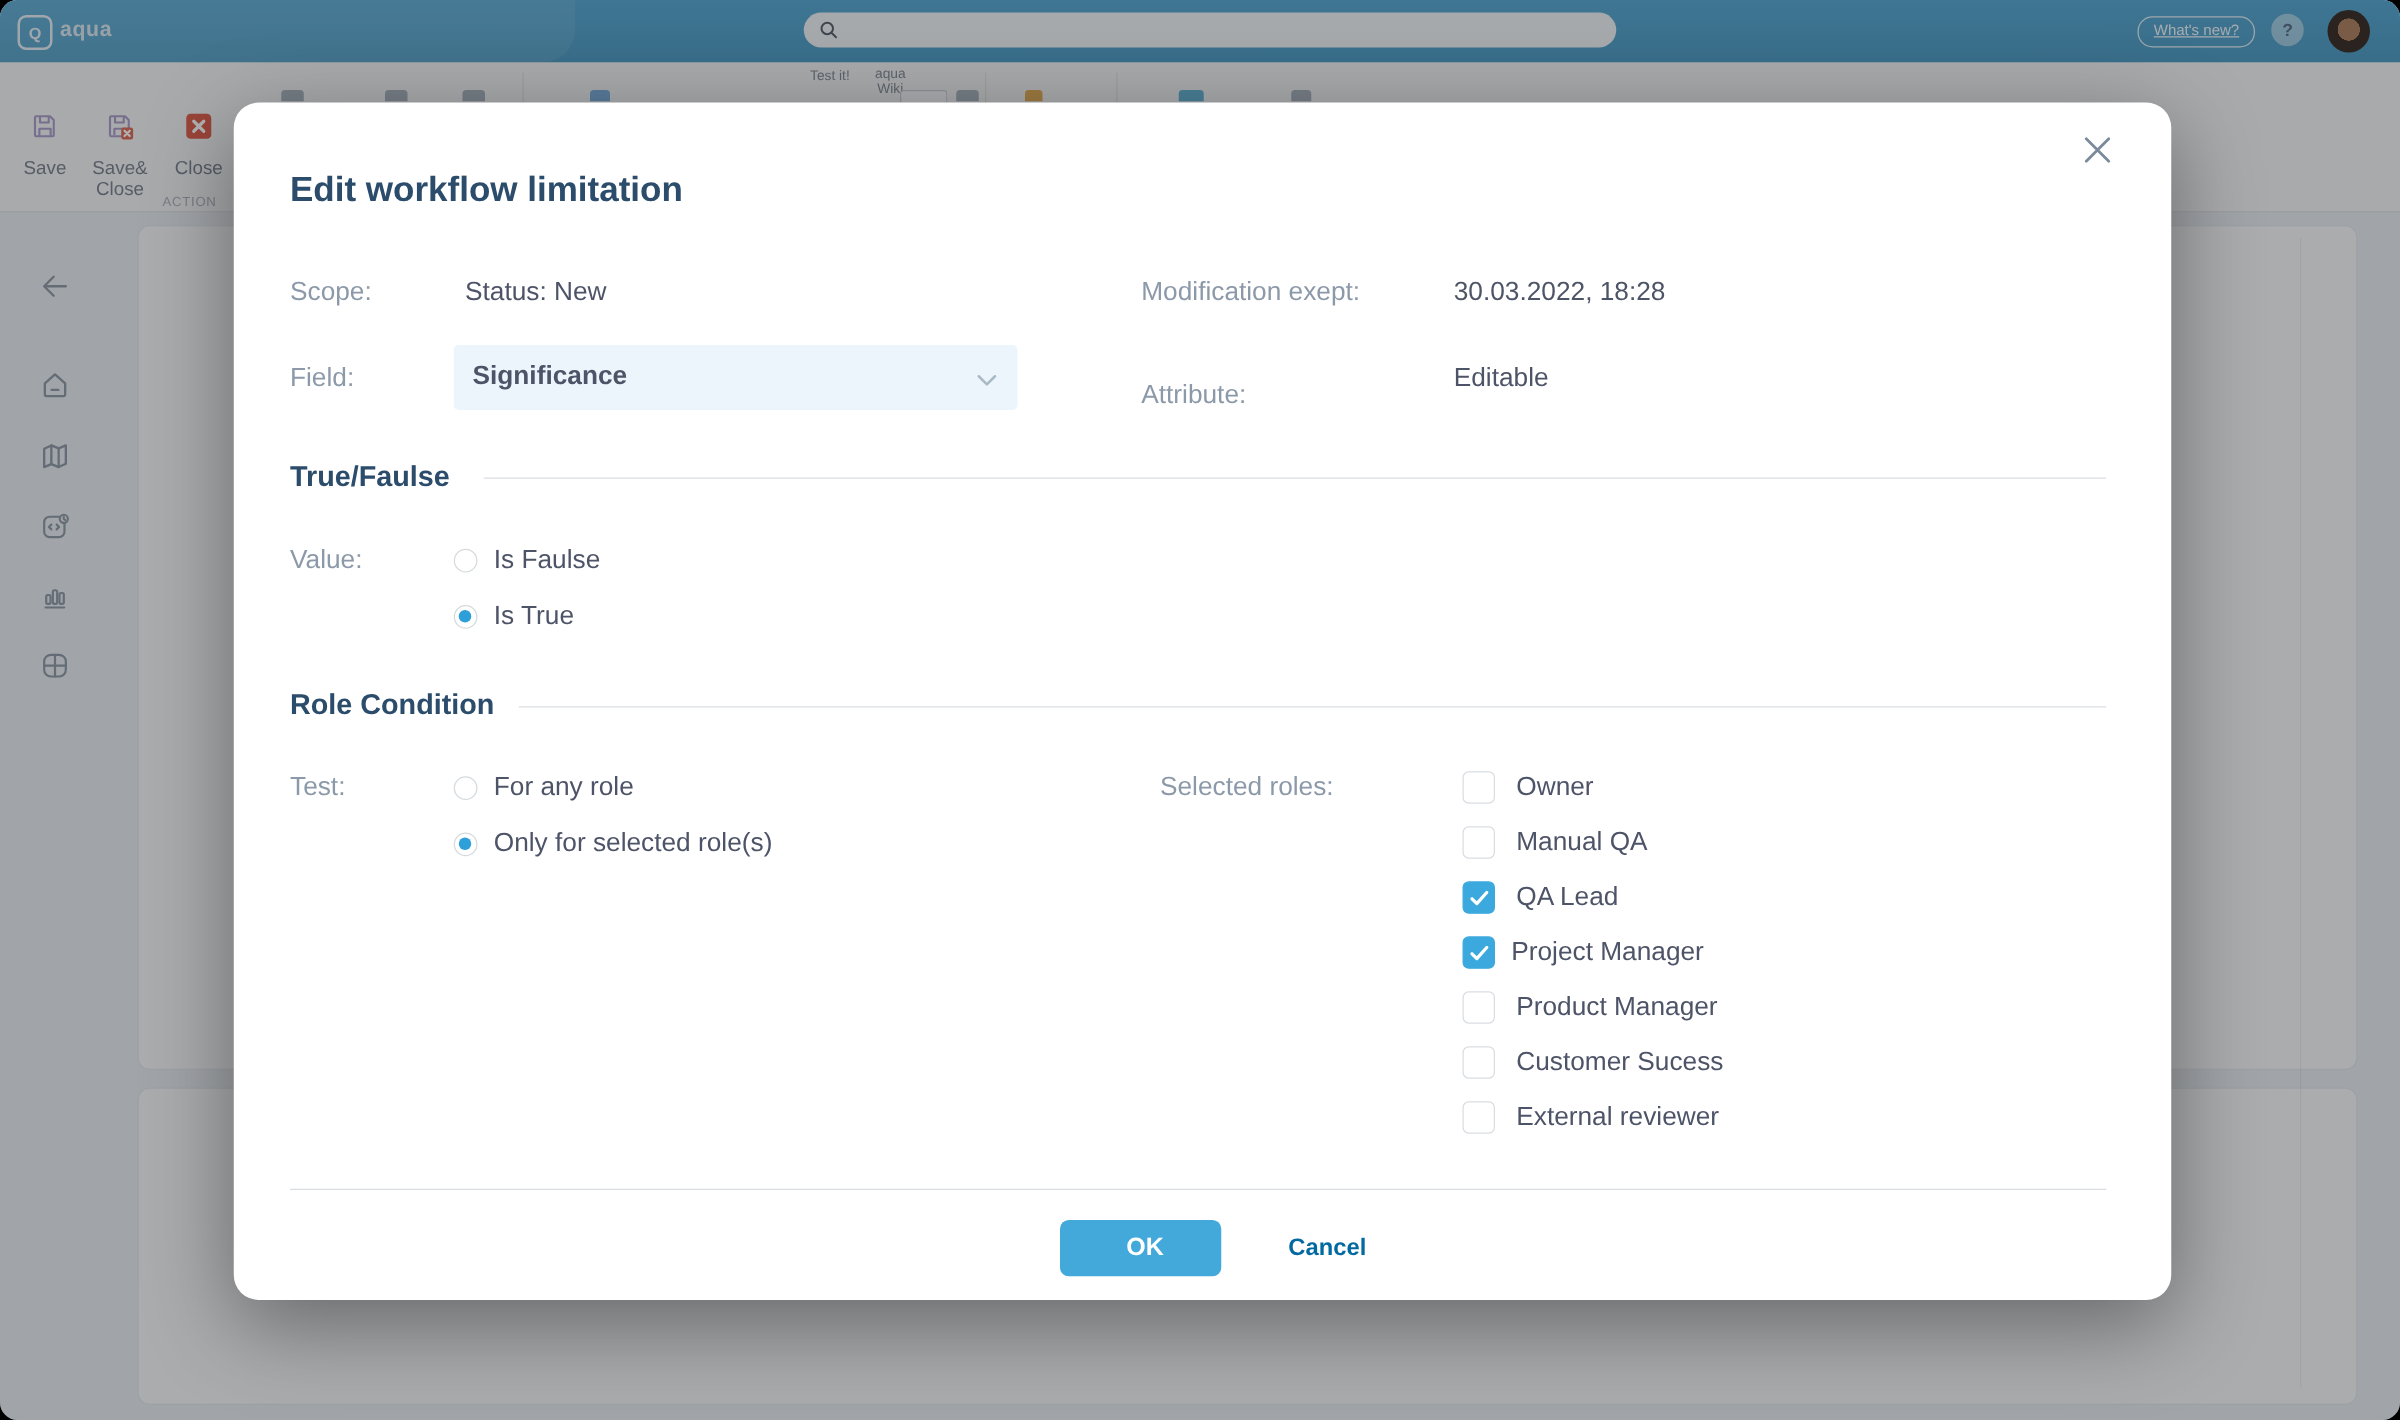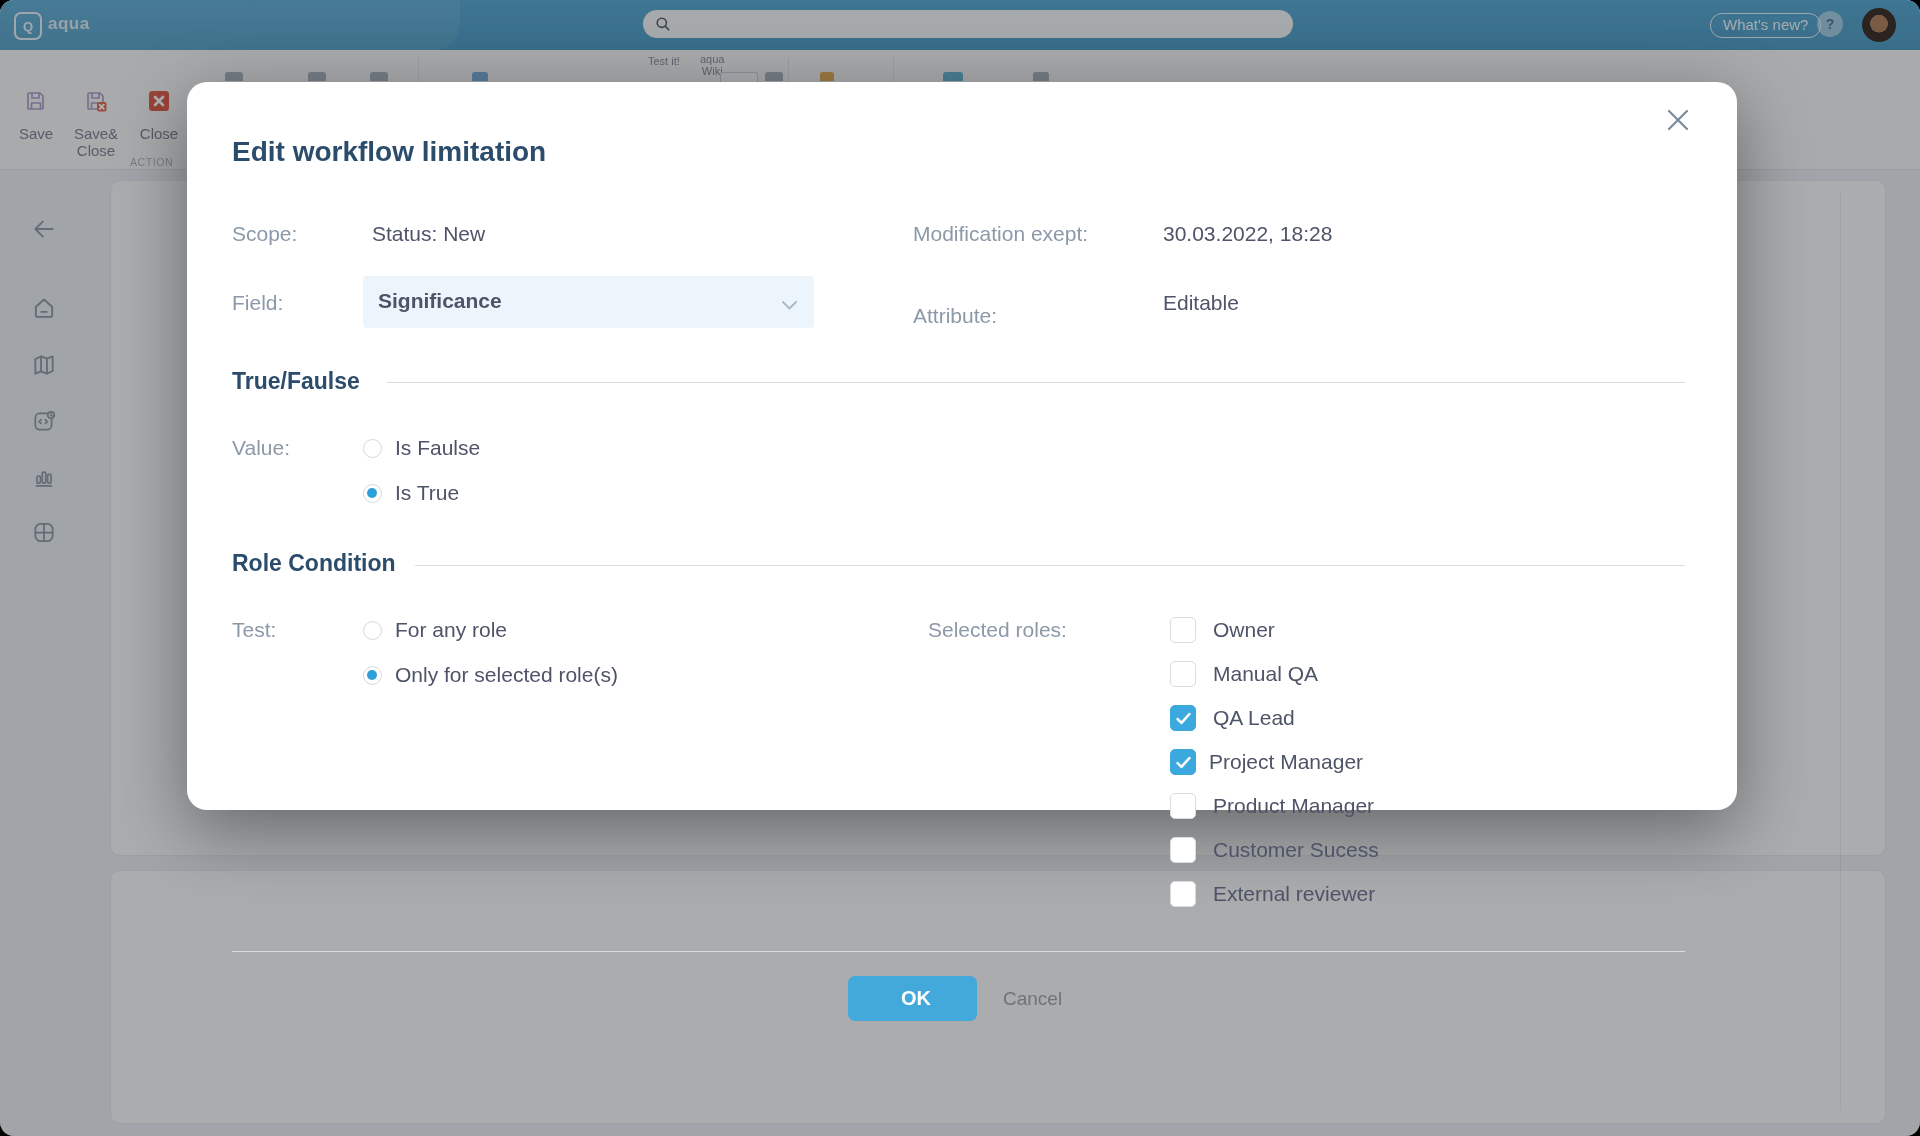--- a/index.html
+++ b/index.html
@@ -13,21 +13,21 @@
   .topbar-tab{position:absolute;left:0;top:0;width:460px;height:50px;
           background:rgba(255,255,255,.08);border-radius:0 0 26px 0;}
   .logo-box{position:absolute;left:14px;top:12px;width:24px;height:24px;border:2px solid #e6f0f7;
           border-radius:7px;display:flex;align-items:center;justify-content:center;
           color:#e6f0f7;font-size:13px;font-weight:700;}
   .logo-text{position:absolute;left:48px;top:14px;font-size:17px;font-weight:600;
           color:#dce8ef;letter-spacing:.5px;}
   .search{position:absolute;left:643px;top:10px;width:650px;height:28px;border-radius:14px;
           background:#f1f3f5;display:flex;align-items:center;padding-left:12px;box-sizing:border-box;}
   .pill{position:absolute;left:1710px;top:13px;height:23px;line-height:21px;padding:0 12px;
-          border:1px solid rgba(255,255,255,.85);border-radius:12px;color:#f0f6fa;font-size:15px;}
+          border:1px solid rgba(255,255,255,.85);border-radius:12px;color:#f0f6fa;font-size:12px;text-decoration:underline;}
   .help{position:absolute;left:1817px;top:11px;width:26px;height:26px;border-radius:50%;
           background:rgba(255,255,255,.45);color:#577089;font-size:14px;font-weight:700;
           display:flex;align-items:center;justify-content:center;}
   .avatar{position:absolute;left:1862px;top:8px;width:34px;height:34px;border-radius:50%;
           background:radial-gradient(circle at 50% 46%,#b08260 0 35%,#3a2f29 36%);}
 
   
   .ribbon{position:absolute;left:0;top:50px;width:1920px;height:120px;background:#f4f5f7;
           border-bottom:1px solid #dcdfe4;box-sizing:border-box;}
   .rb{position:absolute;top:22px;display:flex;flex-direction:column;align-items:center;gap:9px;
@@ -40,21 +40,21 @@
   
   .side-icon{position:absolute;left:31px;width:26px;height:26px;color:#8f9aa6;}
   .side-icon svg{width:26px;height:26px;}
 
   
   .card{position:absolute;background:#f6f8fa;border:1px solid #e3e7ec;border-radius:10px;box-sizing:border-box;}
   .scrolltrack{position:absolute;left:1840px;top:190px;width:1px;height:920px;background:rgba(0,0,0,.05);}
 
   
   .overlay{position:absolute;inset:0;background:rgba(8,12,16,.32);}
-  .modal{position:absolute;left:187px;top:82px;width:1550px;height:728px;background:#fff;
+  .modal{position:absolute;left:187px;top:82px;width:1550px;height:958px;background:#fff;
          border-radius:20px;box-shadow:0 20px 70px rgba(0,0,0,.4);}
   .m-title{position:absolute;left:45px;top:54px;font-size:28px;font-weight:700;color:var(--title);}
   .m-close{position:absolute;left:1477px;top:24px;width:28px;height:28px;cursor:pointer;}
   .lbl{position:absolute;font-size:21px;color:#8c99a9;}
   .val{position:absolute;font-size:21px;color:#4e5468;}
   .dropdown{position:absolute;left:176px;top:194px;width:451px;height:52px;background:#edf5fc;
          border-radius:4px;font-weight:bold;}
   .dropdown .dd-text{position:absolute;left:15px;top:13px;font-size:21px;color:#4e5468;}
   .dropdown .dd-chev{position:absolute;right:16px;top:21px;}
   .sec-title{position:absolute;left:45px;font-size:23px;font-weight:700;color:var(--title);}
@@ -67,22 +67,22 @@
          border-radius:50%;background:var(--radio);}
   .checkbox{width:26px;height:26px;border-radius:5px;border:1.5px solid #d9dde2;background:#fff;
          box-sizing:border-box;display:flex;align-items:center;justify-content:center;flex:0 0 auto;}
   .checkbox svg{visibility:hidden;}
   .checkbox.on{background:var(--checkbox);border-color:var(--checkbox);}
   .checkbox.on svg{visibility:visible;}
   .ok-btn{position:absolute;left:661px;top:894px;width:129px;height:45px;border-radius:7px;
          background:var(--accent);color:#fff;font-size:20px;font-weight:700;border:none;
          display:flex;align-items:center;justify-content:center;cursor:pointer;
          font-family:"Liberation Sans","DejaVu Sans",sans-serif;padding-left:13px;}
-  .cancel-btn{position:absolute;left:816px;top:904px;width:90px;text-align:left;font-size:19px;
-         font-weight:400;color:#737373;line-height:26px;cursor:pointer;}
+  .cancel-btn{position:absolute;left:816px;top:904px;width:90px;text-align:right;font-size:19px;
+         font-weight:700;color:#0369a1;line-height:26px;cursor:pointer;}
 </style>
 </head>
 <body>
 
 <div class="stage">
  <div class="app">
 
   <div class="topbar">
     <div class="topbar-tab"></div>
     <div class="logo-box">

